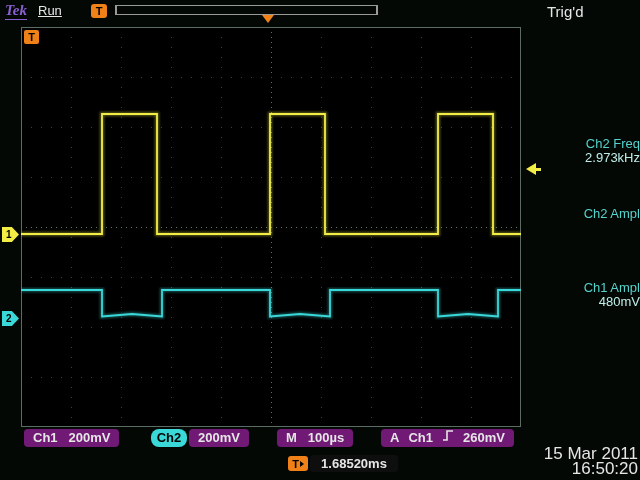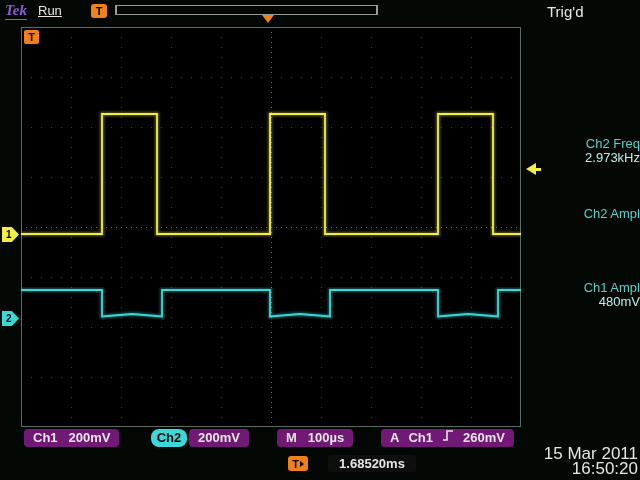--- a/index.html
+++ b/index.html
@@ -42,21 +42,21 @@
   .ro-ch1 { left:24px; }
   .ch2-chip { position:absolute; left:151px; top:429px; width:36px; height:18px; background:var(--ch2); border-radius:8px; color:#000; font:bold 13px/18px "Liberation Sans", sans-serif; text-align:center; }
   .ro-ch2 { left:189px; }
   .ro-m { left:277px; }
   .ro-trig { left:381px; gap:9px; }
   .slope { display:block; }
 
   
   .trigtime-chip { position:absolute; left:288px; top:456px; width:20px; height:15px; background:var(--orange); border-radius:3px; display:flex; align-items:center; justify-content:center; gap:1px; color:#000; font:bold 11px "Liberation Sans", sans-serif; }
   .t-arrow { width:0; height:0; border-top:3px solid transparent; border-bottom:3px solid transparent; border-left:4px solid #000; }
-  .trigtime-value { position:absolute; left:328px; top:455px; width:88px; height:17px; background:#0e0e0e; border-radius:3px; color:var(--text); font:bold 13px/17px "Liberation Sans", sans-serif; text-align:center; }
+  .trigtime-value { position:absolute; left:310px; top:455px; width:88px; height:17px; background:#0e0e0e; border-radius:3px; color:var(--text); font:bold 13px/17px "Liberation Sans", sans-serif; text-align:center; }
 
   
   .datetime { position:absolute; left:538px; top:446px; width:100px; text-align:right; color:var(--text); font-size:17px; line-height:15px; }
 </style>
 </head>
 <body>
 
 <div class="screen">
 
   <span class="tek">Tek</span>

